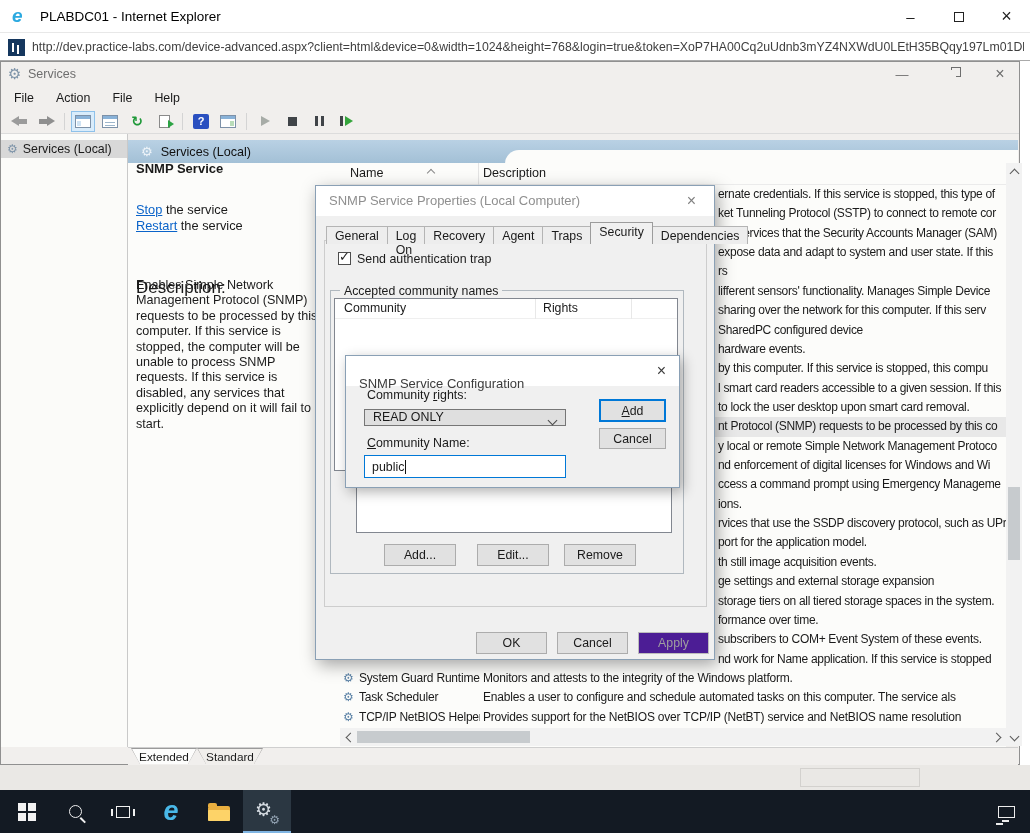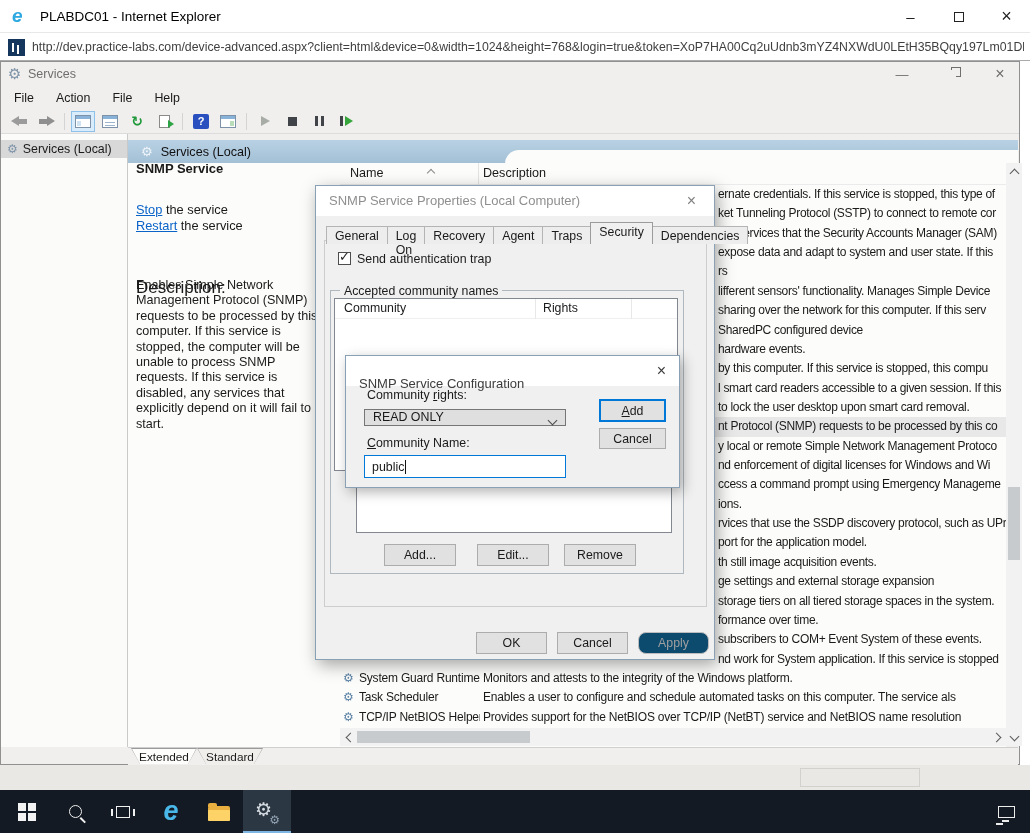--- a/index.html
+++ b/index.html
@@ -121,21 +121,21 @@
   .grouplabel{position:absolute;left:24px;top:98px;background:#f0f0f0;padding:0 4px;font-size:12.3px;}
   .commlist{position:absolute;left:18px;top:112px;width:344px;height:173px;background:#fff;border:1px solid #828790;}
   .cl-hdr{position:absolute;left:0;top:0;right:0;height:20px;border-bottom:1px solid #efefef;font-size:12.3px;}
   .cl-c1{position:absolute;left:9px;top:2px;} .cl-c2{position:absolute;left:208px;top:2px;}
   .cl-d1{position:absolute;left:200px;top:0;width:1px;height:20px;background:#e8e8e8;}
   .cl-d2{position:absolute;left:296px;top:0;width:1px;height:20px;background:#e8e8e8;}
   .hostlist{position:absolute;left:40px;top:270px;width:316px;height:77px;background:#fff;border:1px solid #828790;}
   .btn{display:flex;align-items:center;justify-content:center;background:#e1e1e1;border:1px solid #acacac;font-size:12.3px;}
   .rowbtn{position:absolute;top:358px;width:72px;height:22px;}
   .footbtn{position:absolute;top:446px;width:71px;height:22px;}
-  .btn.disabled{color:#9f9f9f;border-color:#bcbcbc;background:#0c4a6e;border-radius:8px;}
+  .btn.disabled{color:#9f9f9f;border-color:#bcbcbc;background:#4c1d95;}
 
   
   .cdlg{left:345px;top:355px;width:335px;height:133px;background:#f0f0f0;border:1px solid #8aa0b5;
     box-shadow:3px 4px 12px rgba(0,0,0,.3);z-index:60;}
   .cdlg-title{position:absolute;left:13px;top:0;height:30px;line-height:30px;font-size:13px;color:#3c3c3c;margin-top:13px;}
   .cdlg .dlg-close{width:35px;color:#3c3c3c;}
   .clabel{position:absolute;font-size:12.4px;}
   .u{text-decoration:underline;}
   .combo{position:absolute;left:18px;top:53px;width:202px;height:17px;background:#dfdfdf;border:1px solid #767676;
     display:flex;align-items:flex-start;padding-left:8px;font-size:12.4px;}
@@ -307,21 +307,21 @@
       <div class="prow">nd enforcement of digital licenses for Windows and Wi</div>
       <div class="prow">ccess a command prompt using Emergency Manageme</div>
       <div class="prow">ions.</div>
       <div class="prow">rvices that use the SSDP discovery protocol, such as UPr</div>
       <div class="prow">port for the application model.</div>
       <div class="prow">th still image acquisition events.</div>
       <div class="prow">ge settings and external storage expansion</div>
       <div class="prow">storage tiers on all tiered storage spaces in the system.</div>
       <div class="prow">formance over time.</div>
       <div class="prow">subscribers to COM+ Event System of these events.</div>
-      <div class="prow">nd work for System application. If this service is stopped</div>
+      <div class="prow">nd work for Name application. If this service is stopped</div>
     </div>
   <div class="abs frows">
 
   <div class="frow">
         <span class="g-row">⚙</span>
         <span class="fname">System Guard Runtime Mo...</span>
         <span class="fdesc">Monitors and attests to the integrity of the Windows platform.</span>
       </div>
       <div class="frow">
         <span class="g-row">⚙</span>

